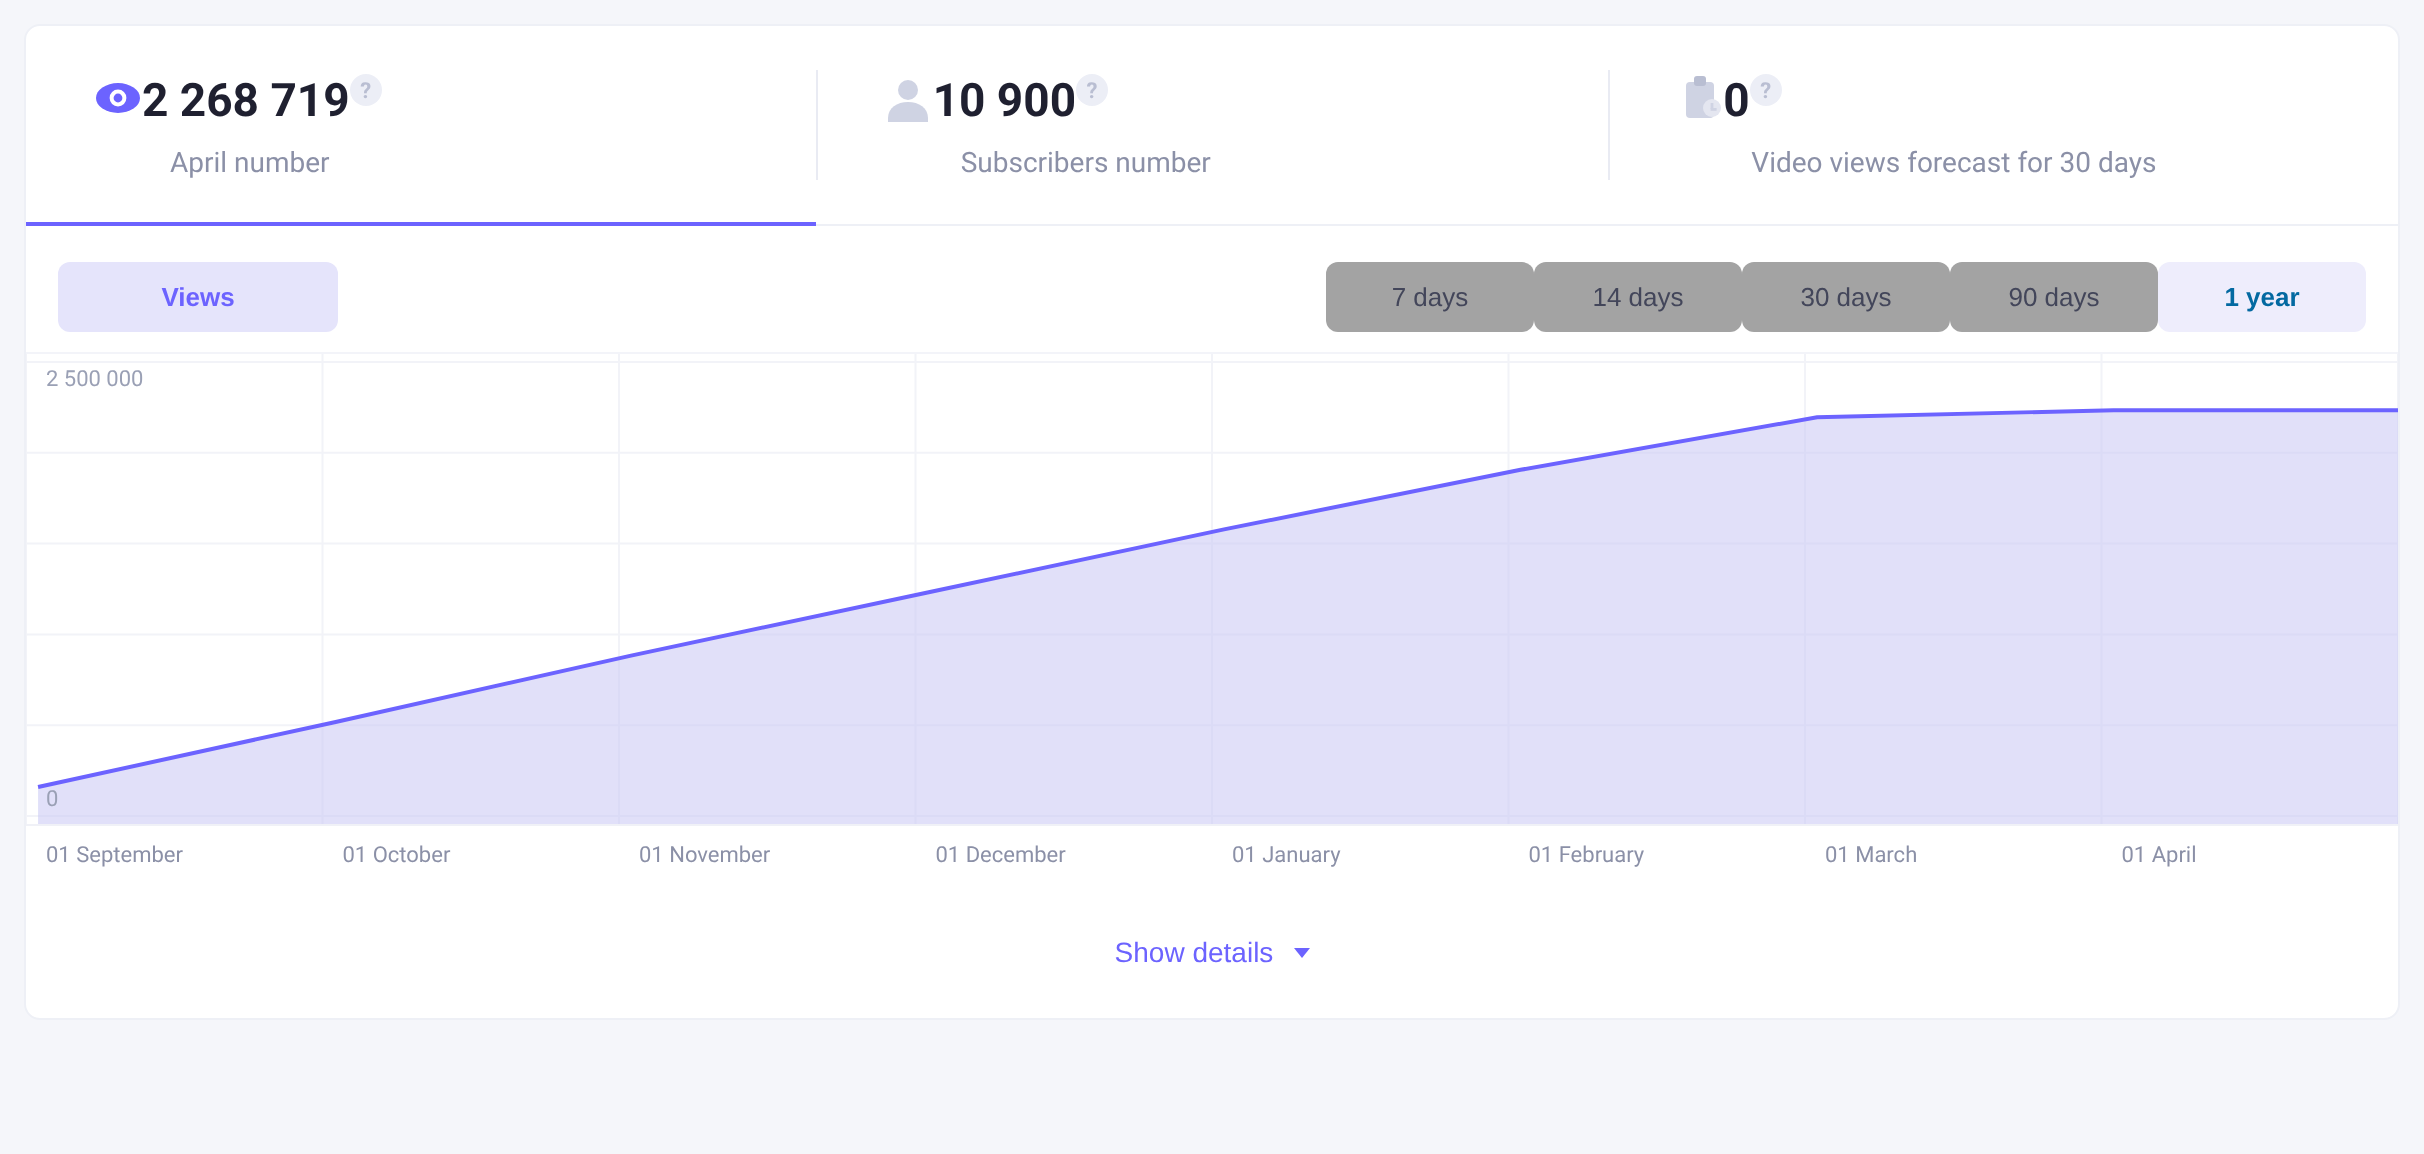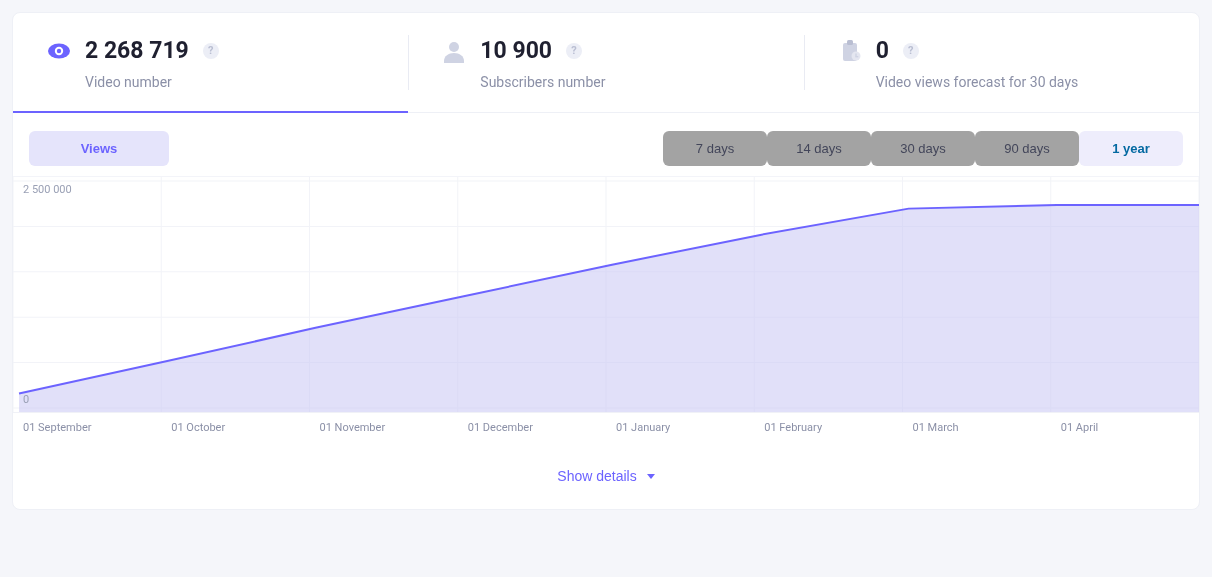--- a/index.html
+++ b/index.html
@@ -43,22 +43,21 @@
     content: "";
     position: absolute;
     left: 0;
     top: 22px;
     bottom: 22px;
     width: 1px;
     background: #e9ebf3;
   }
   .stat-top {
     display: flex;
-    align-items: center;
-    gap: 14px;
+    align-items: flex-start;
   }
   .stat-icon {
     width: 24px;
     height: 24px;
     display: inline-flex;
     align-items: center;
     justify-content: center;
     color: #cfd3e3;
   }
   .stat-value {
@@ -197,21 +196,21 @@
           <span class="stat-icon">
             <svg viewBox="0 0 24 24" width="24" height="24">
               <ellipse cx="12" cy="12" rx="11" ry="7.5" fill="#6c63ff"></ellipse>
               <circle cx="12" cy="12" r="4.2" fill="#ffffff"></circle>
               <circle cx="12" cy="12" r="2.2" fill="#6c63ff"></circle>
             </svg>
           </span>
           <span class="stat-value">2 268 719</span>
           <span class="help-icon">?</span>
         </div>
-        <div class="stat-label">Video number</div>
+        <div class="stat-label">April number</div>
       </div>
 
       <div class="stat">
         <div class="stat-top">
           <span class="stat-icon">
             <svg viewBox="0 0 24 24" width="24" height="24" fill="#cfd3e3">
               <circle cx="12" cy="8" r="5"></circle>
               <path d="M2 22c0-5 4.5-8 10-8s10 3 10 8v2H2z"></path>
             </svg>
           </span>

